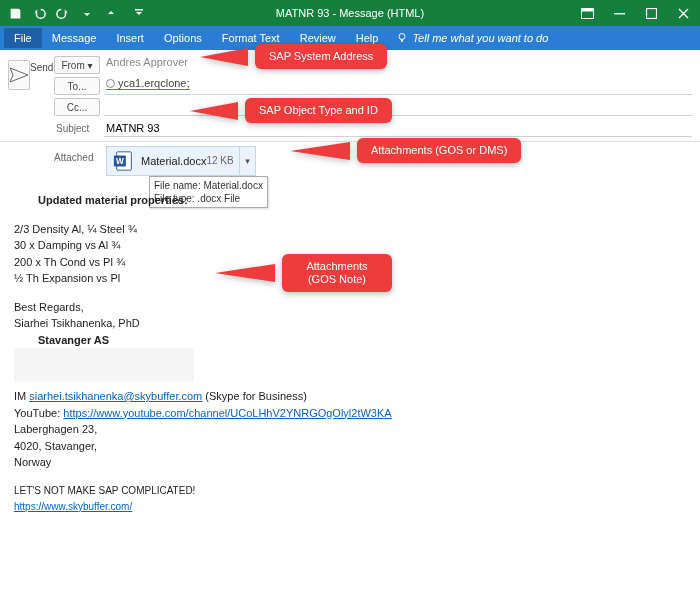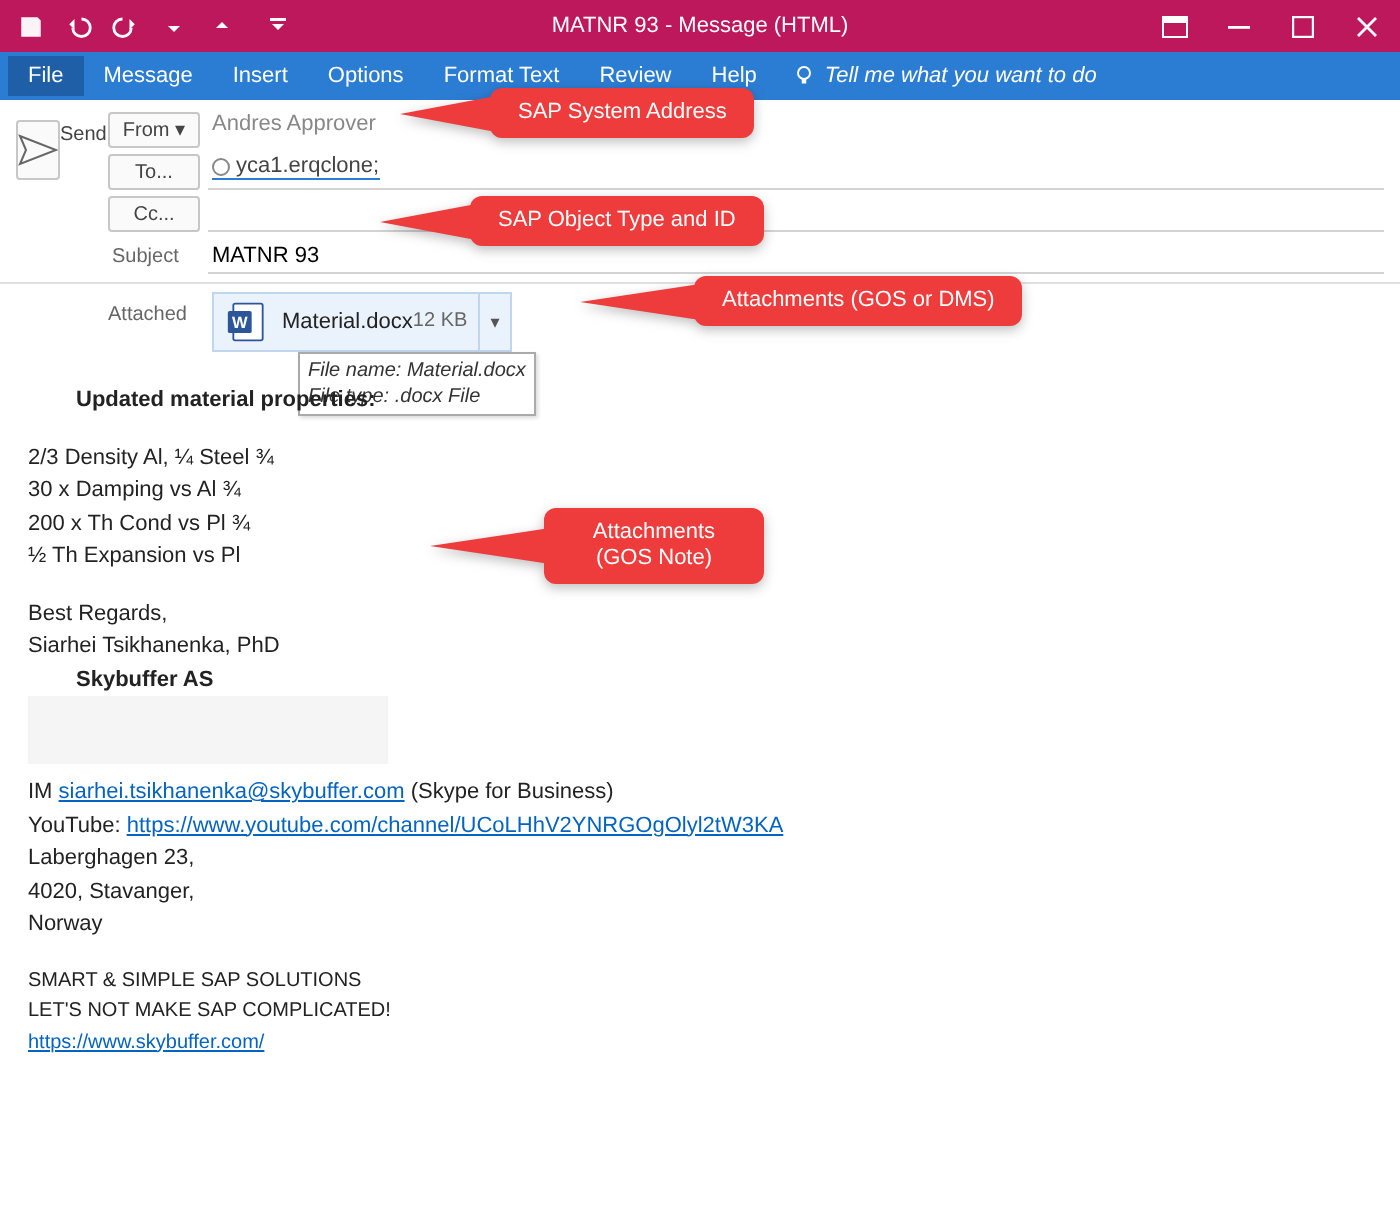--- a/index.html
+++ b/index.html
@@ -1,19 +1,19 @@
 <!DOCTYPE html>
 <html><head>
 <meta charset="utf-8">
 <style>
   * { box-sizing: border-box; margin: 0; padding: 0; font-family: "Segoe UI", Tahoma, sans-serif; }
   body { width: 700px; height: 611px; background: #ffffff; overflow: hidden; font-size: 11px; color: #333; }
 
   
-  .titlebar { background: #be185d; height: 26px; display: flex; align-items: center; color: #fff; position: relative; }
+  .titlebar { background: #15803d; height: 26px; display: flex; align-items: center; color: #fff; position: relative; }
   .qat { display: flex; align-items: center; gap: 10px; padding-left: 8px; }
   .qat .ic { width: 14px; height: 14px; display: inline-flex; align-items: center; justify-content: center; }
   .title-center { position: absolute; left: 0; right: 0; text-align: center; font-size: 11px; pointer-events: none; }
   .winbtns { margin-left: auto; display: flex; align-items: center; gap: 18px; padding-right: 10px; }
   .winbtns .ic { width: 14px; height: 14px; display: inline-flex; align-items: center; justify-content: center; }
 
   
   .tabs { background: #2b7cd3; height: 24px; display: flex; align-items: center; color: #fff; padding-left: 4px; gap: 0; }
   .tab { padding: 4px 10px; font-size: 11px; cursor: pointer; }
   .tab.file { background: #1f5fa8; }
@@ -37,35 +37,35 @@
 
   
   .attach-area { padding: 4px 8px 6px 54px; display: flex; align-items: flex-start; gap: 6px; position: relative; }
   .attach-label { width: 46px; font-size: 10px; color: #666; padding-top: 6px; text-align: left; }
   .attach-chip { display: flex; align-items: center; border: 1px solid #bfd6ee; background: #eaf2fb; height: 30px; width: 150px; }
   .attach-icon { width: 26px; height: 26px; margin: 0 4px; display: flex; align-items: center; justify-content: center; }
   .attach-txt { flex: 1; display: flex; line-height: 1.1; }
   .attach-txt .n { font-size: 11px; color: #222; }
   .attach-txt .s { font-size: 10px; color: #666; }
   .attach-dd { width: 16px; height: 30px; border-left: 1px solid #bfd6ee; display: flex; align-items: center; justify-content: center; color: #555; font-size: 9px; }
-  .tooltip { position: absolute; left: 149px; top: 34px; background: #fff; border: 1px solid #aaa; padding: 2px 4px; font-size: 10px; line-height: 1.3; box-shadow: 1px 1px 2px rgba(0,0,0,0.15); white-space: nowrap; font-style: italic; }
+  .tooltip { position: absolute; left: 149px; top: 34px; background: #fff; border: 1px solid #aaa; padding: 2px 4px; font-size: 10px; line-height: 1.3; box-shadow: 1px 1px 2px rgba(0,0,0,0.15); white-space: nowrap; }
 
   
   .msgbody { padding: 10px 14px; font-size: 11px; line-height: 1.5; color: #222; position: relative; }
   .msgbody .bold { font-weight: 600; margin-left: 24px; }
   .msgbody p { margin: 0; }
   .spacer6 { height: 6px; }
   .spacer12 { height: 12px; }
   .link { color: #0563c1; text-decoration: underline; }
   .env { color: #3da639; }
   .redact { background: linear-gradient(#f5f5f5,#f5f5f5); height: 34px; width: 180px; }
 
   
   .callout { position: absolute; display: flex; align-items: center; filter: drop-shadow(0 2px 3px rgba(0,0,0,0.25)); pointer-events: none; z-index: 50; }
-  .bubble { background: #ee3b3b; color: #fff; border-radius: 6px; padding: 6px 14px; font-size: 11px; text-align: center; line-height: 1.2; white-space: nowrap; }
+  .bubble { background: #ee3b3b; color: #fff; border-radius: 6px; padding: 6px 14px; font-size: 11px; text-align: center; line-height: 1.2; white-space: nowrap; margin-left: 10px; }
   .bubble.multi { white-space: normal; width: 110px; }
   .ltail { width: 0; height: 0; border-top: 9px solid transparent; border-bottom: 9px solid transparent; border-right: 28px solid #ee3b3b; margin-right: -3px; }
   .ltail.long { border-right-width: 48px; }
   .ltail.xlong { border-right-width: 60px; }
 
   svg { display: block; }
 </style>
 </head>
 <body>
 
@@ -220,34 +220,33 @@
 <div class="msgbody">
   <p class="bold">Updated material properties:</p>
   <div class="spacer12"></div>
   <p>2/3 Density Al, ¼ Steel ¾</p>
   <p>30 x Damping vs Al ¾</p>
   <p>200 x Th Cond vs Pl ¾</p>
   <p>½ Th Expansion vs Pl</p>
   <div class="spacer12"></div>
   <p>Best Regards,</p>
   <p>Siarhei Tsikhanenka, PhD</p>
-  <p class="bold">Skybuffer AS</p>
+  <p class="bold">Stavanger AS</p>
   <div class="redact"></div>
   <div class="spacer6"></div>
   <p>
     <span>IM </span><a class="link">siarhei.tsikhanenka@skybuffer.com</a><span> (Skype for Business)</span>
   </p>
   <p>
     <span>YouTube: </span><a class="link">https://www.youtube.com/channel/UCoLHhV2YNRGOgOlyl2tW3KA</a>
   </p>
   <p>Laberghagen 23,</p>
   <p>4020, Stavanger,</p>
   <p>Norway</p>
   <div class="spacer12"></div>
-  <p style="font-size:10px">SMART &amp; SIMPLE SAP SOLUTIONS</p>
   <p style="font-size:10px">LET'S NOT MAKE SAP COMPLICATED!</p>
   <p><a class="link" style="font-size:10px">https://www.skybuffer.com/</a></p>
   <div class="spacer12"></div>
 
   <div class="callout" style="left:215px; top:72px;">
     <div class="ltail xlong"></div>
     <div class="bubble multi">Attachments (GOS Note)</div>
   </div>
 </div>
 

